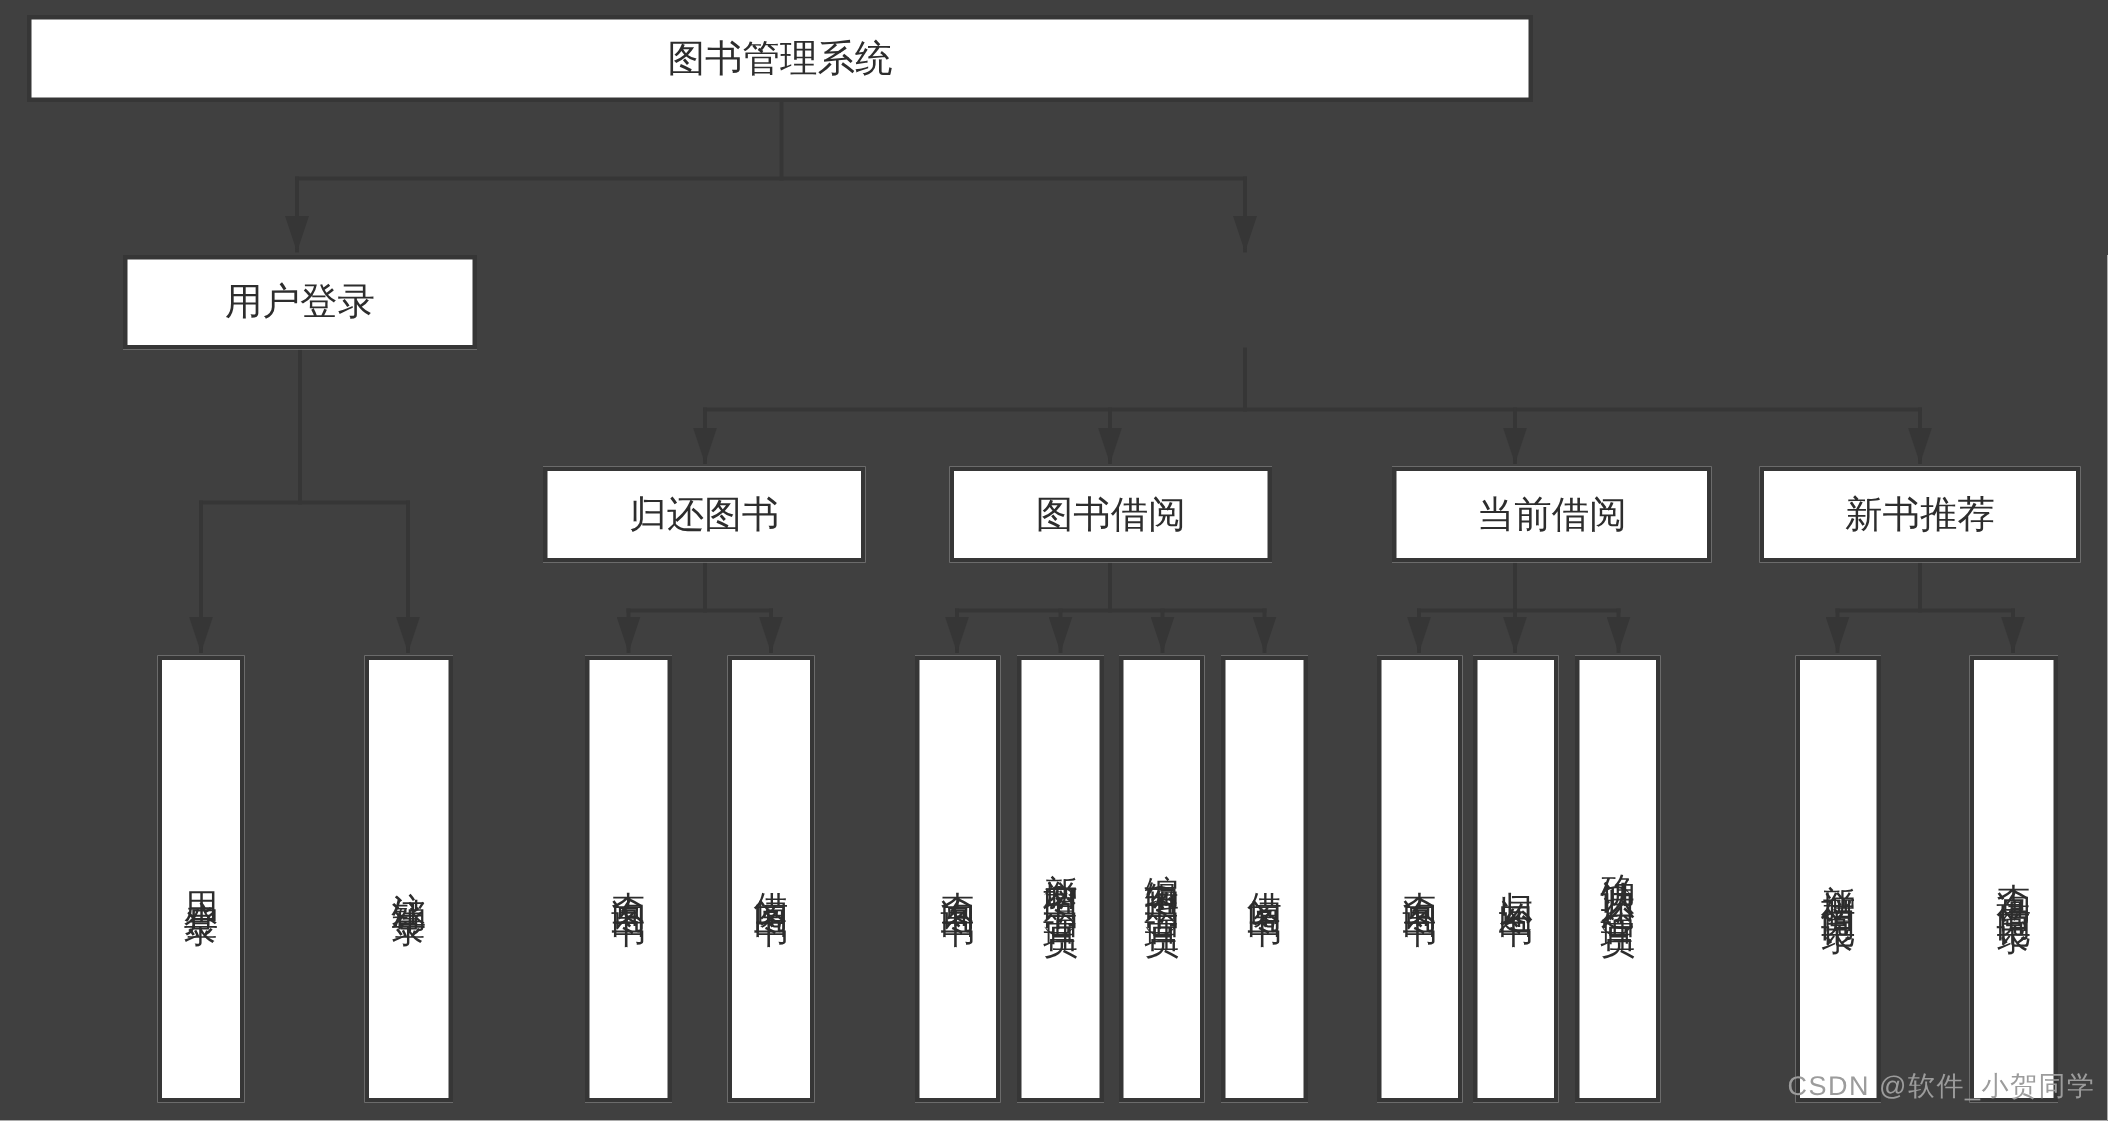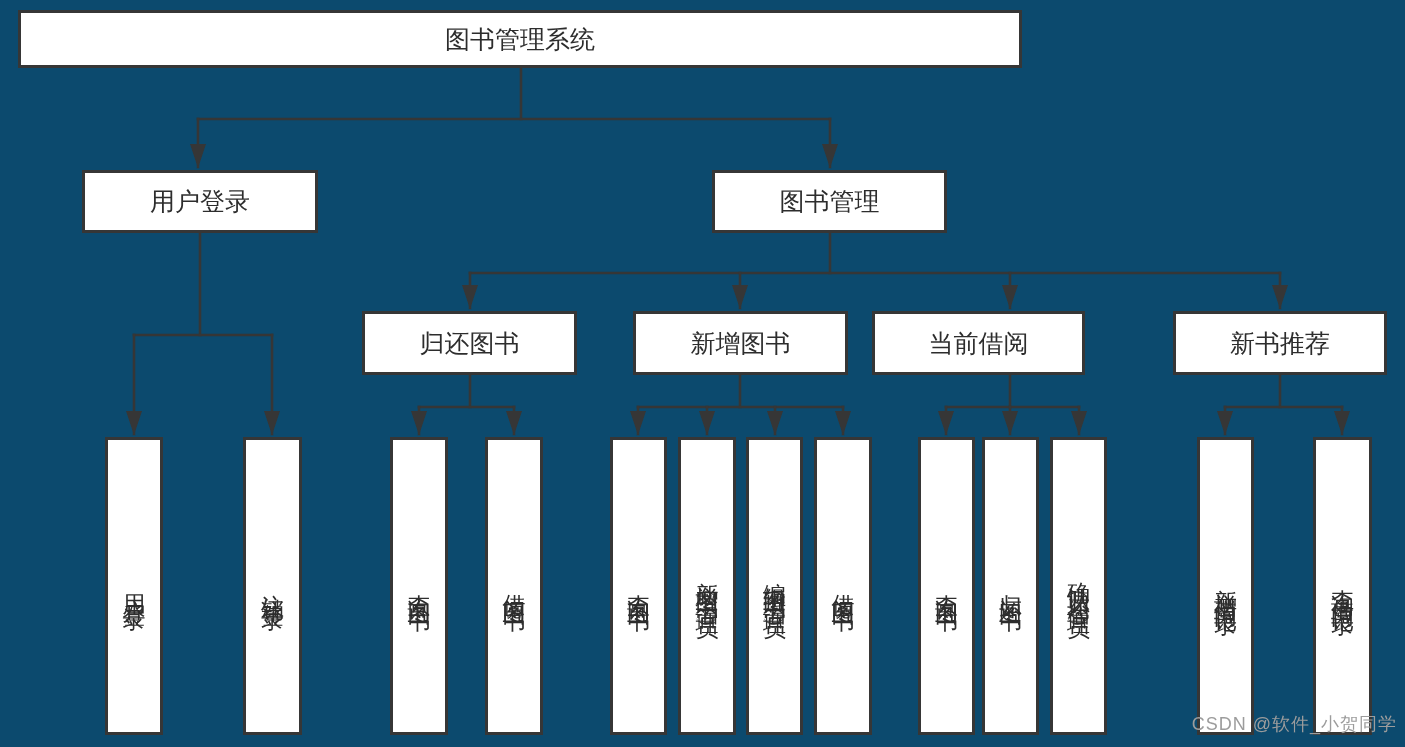--- a/index.html
+++ b/index.html
@@ -1,19 +1,19 @@
 <!DOCTYPE html>
 <html><head>
 <meta charset="utf-8">
 <style>
   html,body{margin:0;padding:0;background:#ffffff;}
   .canvas{
     position:relative;
     width:1405px;height:747px;
-    background:#0c4a6e;
+    background:#404040;
     font-family:"Liberation Sans","DejaVu Sans",sans-serif;
     overflow:hidden;
   }
   .wires{position:absolute;left:0;top:0;z-index:1;}
   .node{
     position:absolute;
     box-sizing:border-box;
     border:3px solid #363636;
     background:#ffffff;
     display:flex;
@@ -94,25 +94,24 @@
       <path d="M1280,375 V407"></path>
       <path d="M1225,407 H1342"></path>
       <path d="M1225,407 V434" marker-end="url(#arw)"></path>
       <path d="M1342,407 V434" marker-end="url(#arw)"></path>
     </g>
   </svg>
 
   <div class="node" style="left:18px;top:10px;width:1004px;height:58px">图书管理系统</div>
 
   <div class="node" style="left:82px;top:170px;width:236px;height:63px">用户登录</div>
-  <div class="node" style="left:712px;top:170px;width:235px;height:63px">图书管理</div>
 
   <div class="node" style="left:362px;top:311px;width:215px;height:64px">归还图书</div>
-  <div class="node" style="left:633px;top:311px;width:215px;height:64px">新增图书</div>
-  <div class="node" style="left:872px;top:311px;width:213px;height:64px">当前借阅</div>
+  <div class="node" style="left:633px;top:311px;width:215px;height:64px">图书借阅</div>
+  <div class="node" style="left:928px;top:311px;width:213px;height:64px">当前借阅</div>
   <div class="node" style="left:1173px;top:311px;width:214px;height:64px">新书推荐</div>
 
   <div class="node leaf" style="left:105px;top:437px;width:58px;height:298px">用户登录</div>
   <div class="node leaf" style="left:243px;top:437px;width:59px;height:298px">注销登录</div>
 
   <div class="node leaf" style="left:390px;top:437px;width:58px;height:298px">查询图书</div>
   <div class="node leaf" style="left:485px;top:437px;width:58px;height:298px">借阅图书</div>
 
   <div class="node leaf" style="left:610px;top:437px;width:57px;height:298px">查询图书</div>
   <div class="node leaf" style="left:678px;top:437px;width:58px;height:298px">新增图书（管理员）</div>

